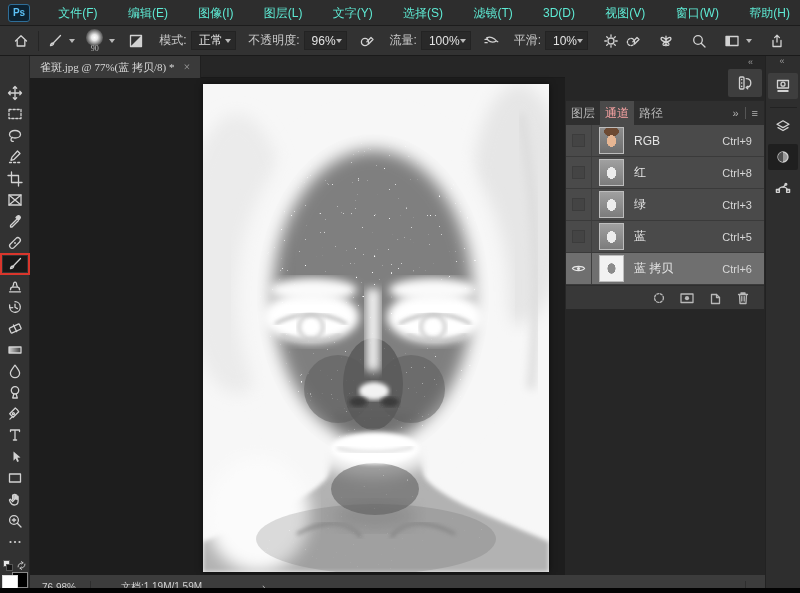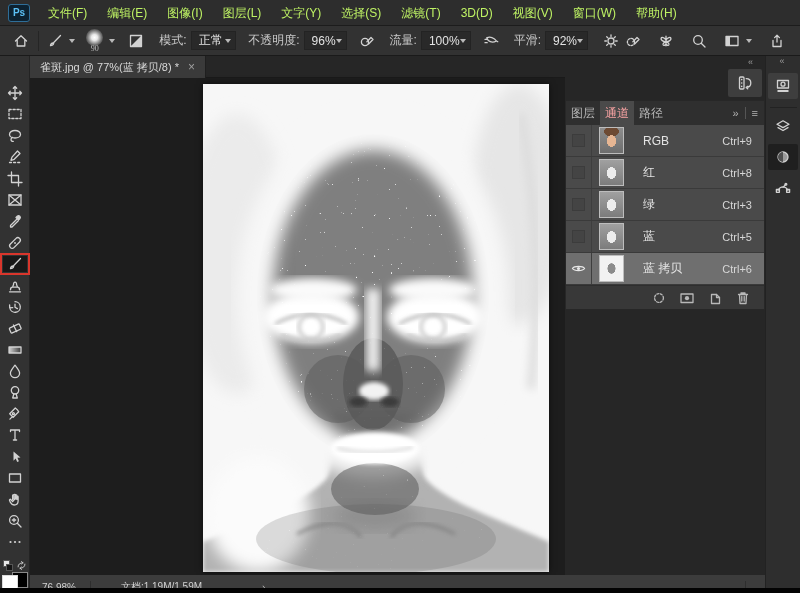--- a/index.html
+++ b/index.html
@@ -2,25 +2,25 @@
 <html><head>
 <meta charset="utf-8">
 <style>
   * { margin:0; padding:0; box-sizing:border-box; }
   body { background:#111; font-family:"Liberation Sans","DejaVu Sans",sans-serif; }
   .app { position:relative; width:800px; height:593px; background:#1e1e1e; overflow:hidden;
          color:#d6d6d6; font-size:12px; }
 
   
   .menubar { position:absolute; left:0; top:0; width:800px; height:26px; background:#2d2d2d;
-             display:flex; align-items:center; border-bottom:1px solid #1c1c1c; }
+             display:flex; align-items:center; border-bottom:1px solid #1c1c1c;justify-content:space-between; }
   .pslogo { width:22px; height:18px; margin:0 8px 0 8px; background:#0d2231; border:1px solid #2f6e98;
             border-radius:3px; color:#5cc1f6; font-size:10px; font-weight:bold;
             display:flex; align-items:center; justify-content:center; }
-  .mi { padding:0 10px; color:#bef264; cursor:default; line-height:26px; }
+  .mi { padding:0 10px; color:#5eead4; cursor:default; line-height:26px; }
 
   
   .optionsbar { position:absolute; left:0; top:26px; width:800px; height:30px; background:#323232;
                 border-bottom:1px solid #1a1a1a; display:flex; align-items:center; }
   .ob-sep { width:1px; height:20px; background:#252525; margin:0 6px; }
   .ob-label { color:#c9c9c9; margin:0 4px 0 12px; white-space:nowrap; }
   .ob-box { height:19px; background:#292929; border:1px solid #232323; border-radius:0;
             display:flex; align-items:center; padding:0 4px 0 7px; color:#e3e3e3; }
   .chev { width:0; height:0; border-left:3.5px solid transparent; border-right:3.5px solid transparent;
           border-top:4px solid #b9b9b9; margin-left:6px; }
@@ -44,21 +44,21 @@
   .tool.hl { outline:2px solid #d9362c; background:#191919; outline-offset:1px; }
   .swapmini { display:flex; align-items:center; gap:3px; margin:4px 0 2px 0; }
   .mini-fg { width:7px; height:7px; background:#e8e8e8; border:1px solid #555; }
   .mini-bg { width:7px; height:7px; background:#151515; border:1px solid #555; margin-left:-4px; margin-top:4px; }
   .swatches { position:relative; width:26px; height:26px; margin-top:2px; }
   .sw-bg { position:absolute; right:0; bottom:0; width:16px; height:16px; background:#000; border:1px solid #8a8a8a; }
   .sw-fg { position:absolute; left:0; top:0; width:16px; height:16px; background:#fff; border:1px solid #dcdcdc; }
 
   
   .tabbar { position:absolute; left:30px; top:56px; width:535px; height:22px; background:#262626;
-            display:flex; border-bottom:1px solid #1a1a1a; }
+            display:flex; border-bottom:1px solid #1a1a1a;font-family:Liberation Serif, serif; }
   .doctab { background:#3a3a3a; height:22px; display:flex; align-items:center; padding:0 10px;
             font-size:11px; color:#d8d8d8; border-right:1px solid #1f1f1f; }
   .doctab .x { color:#9f9f9f; margin-left:9px; font-size:12px; }
 
   
   .canvas { position:absolute; left:30px; top:78px; width:535px; height:497px; background:#1d1d1d; }
   .image { position:absolute; left:173px; top:6px; width:346px; height:488px; box-shadow:0 0 6px rgba(0,0,0,.55); }
 
   
   .statusbar { position:absolute; left:30px; top:575px; width:770px; height:24px; background:#3c3c3c;
@@ -93,21 +93,21 @@
   .thumb.t-rgb { background:
       radial-gradient(ellipse 8px 10px at 50% 52%, #e7b693 58%, rgba(0,0,0,0) 60%),
       radial-gradient(ellipse 11px 7px at 50% 14%, #6d4a33 68%, rgba(0,0,0,0) 70%),
       linear-gradient(#8d8d8d,#6e6e6e); }
   .thumb.t-gray { background:
       radial-gradient(ellipse 8px 10px at 50% 52%, #ededed 58%, rgba(0,0,0,0) 60%),
       linear-gradient(#a0a0a0,#7c7c7c); }
   .thumb.t-inv { background:
       radial-gradient(ellipse 7px 9px at 50% 50%, #8b8b8b 55%, rgba(0,0,0,0) 60%),
       #f2f2f2; }
-  .ch-name { margin-left:19px; font-size:12px; color:#e4e4e4; }
+  .ch-name { margin-left:10px; font-size:12px; color:#e4e4e4; }
   .ch-key { margin-left:auto; margin-right:12px; font-size:11px; color:#d7d7d7; }
   .pfoot { height:24px; display:flex; align-items:center; justify-content:flex-end; gap:12px;
            padding-right:13px; background:#383838; border-top:1px solid #2e2e2e; }
 
   .strip { position:absolute; left:765px; top:56px; width:35px; height:532px; background:#2e2e2e;
            border-left:1px solid #222; display:flex; flex-direction:column; align-items:center; }
   .strip .collapse2 { color:#9a9a9a; font-size:9px; letter-spacing:2px; height:12px; }
   .stile { width:30px; height:26px; display:flex; align-items:center; justify-content:center;
            border-radius:2px; margin-top:5px; }
   .stile.box { background:#3e3e3e; }
@@ -179,21 +179,21 @@
       <span>100%</span>
       <div class="chev" style="margin-left:auto"></div>
     </div>
     <div class="obtn" style="margin-left:9px">
       <svg class="ic" viewBox="0 0 16 16">
           <path d="M2 6.3h2.2M2 9.7h2.2M13.5 8c-2.3-3.6-6.6-4.6-9.8-3.2C5 8.6 8.8 10.4 13.5 8zM13.5 8l1.3.7"></path>
         </svg>
     </div>
     <span class="ob-label">平滑:</span>
     <div class="ob-box" style="width:52px">
-      <span>92%</span>
+      <span>10%</span>
       <div class="chev" style="margin-left:auto"></div>
     </div>
     <div class="obtn" style="margin-left:12px">
       <svg class="ic" viewBox="0 0 16 16">
           <circle cx="8" cy="8" r="3"></circle>
           <path d="M8 3.4V1.8M8 14.2v-1.6M3.4 8H1.8M14.2 8h-1.6M4.9 4.9 3.7 3.7M12.3 12.3l-1.2-1.2M4.9 11.1l-1.2 1.2M12.3 3.7l-1.2 1.2"></path>
         </svg>
     </div>
     <div class="ob-right">
       <div class="obtn">

